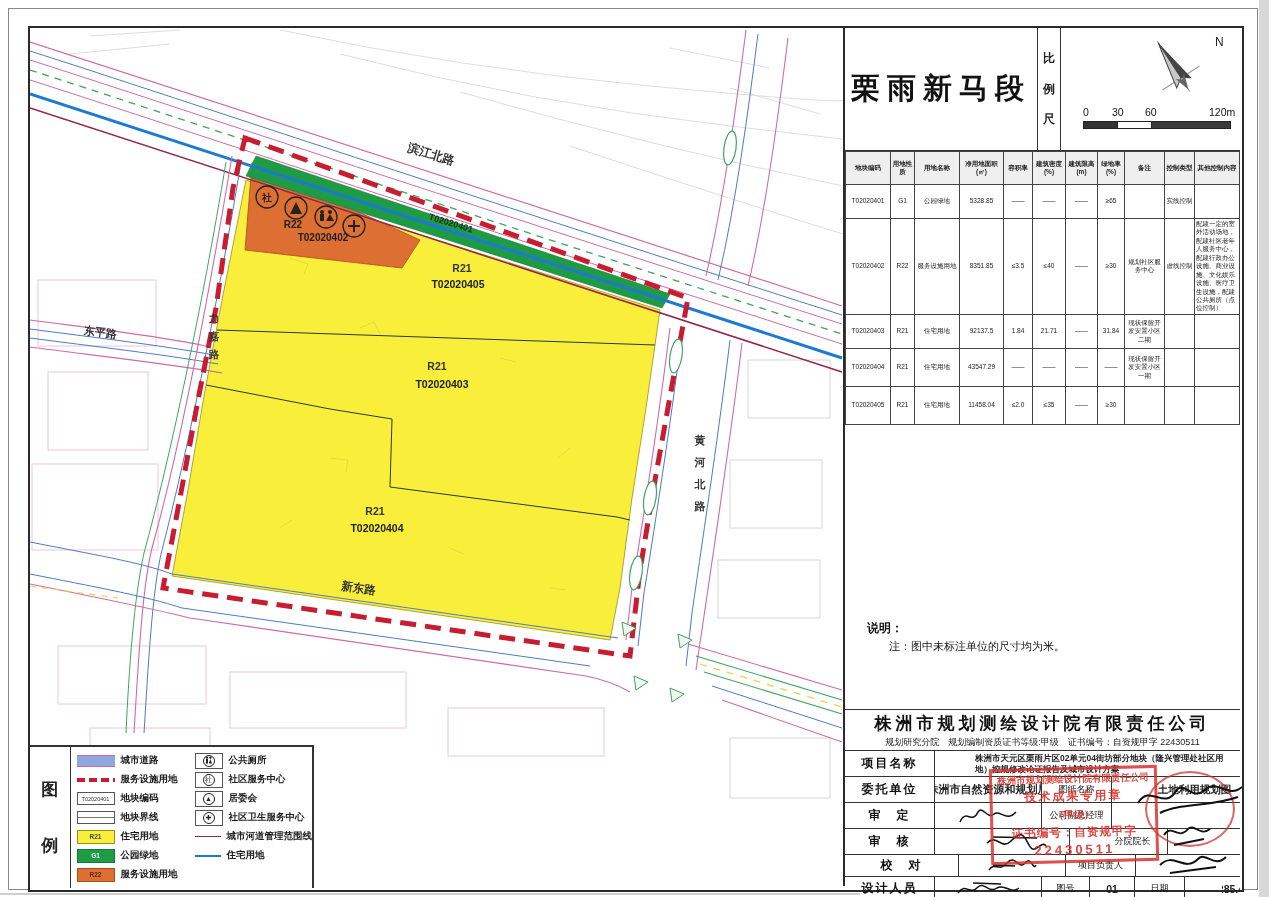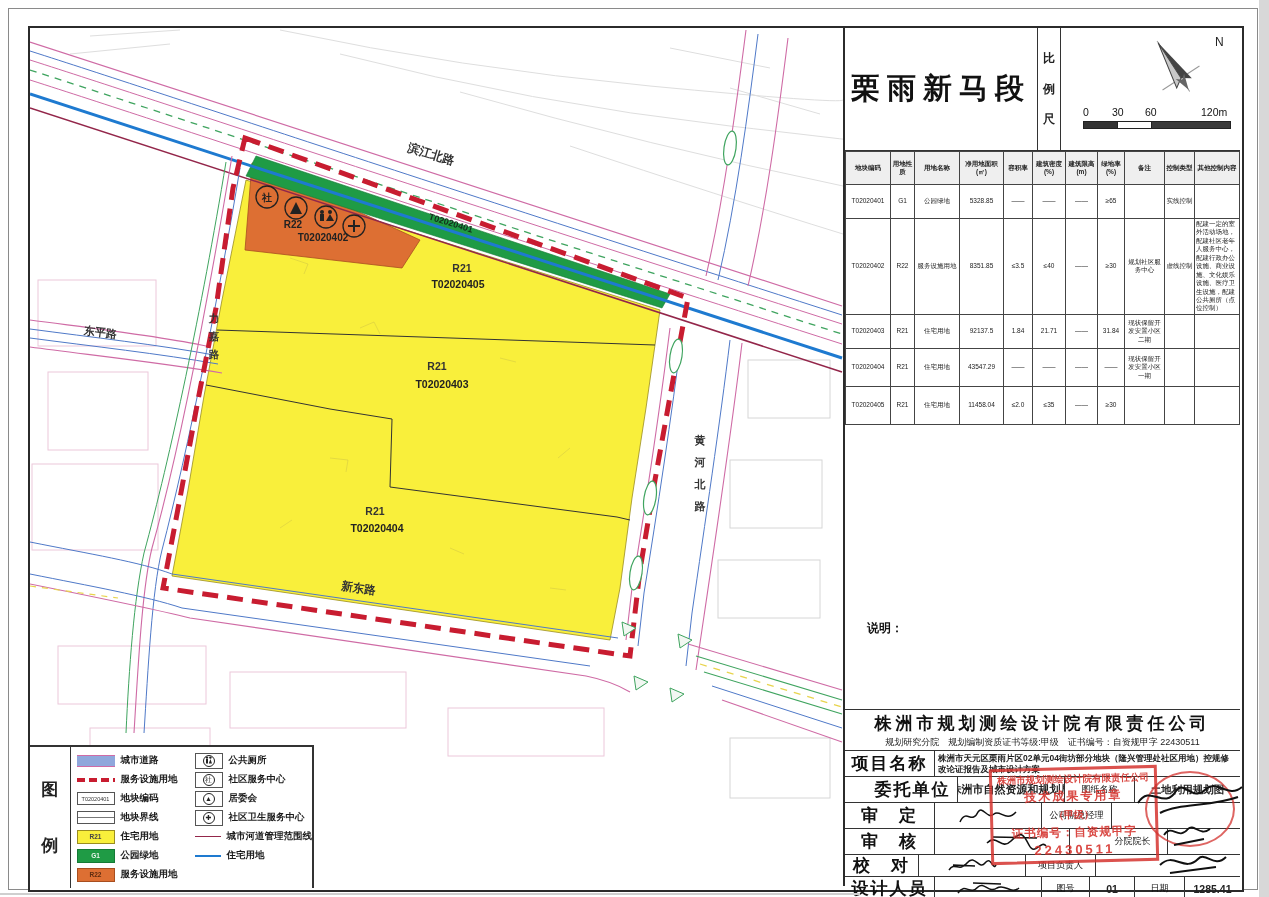--- a/index.html
+++ b/index.html
@@ -61,22 +61,22 @@
   .notes-head{font-weight:bold;font-size:12px;}
   .notes-l1{text-indent:2em;}
   
   .company-area{height:38px;flex:none;border-top:1.5px solid #333;text-align:center;padding-top:2px;}
   .company-name{font-size:17px;font-weight:bold;letter-spacing:4px;color:#111;}
   .company-cred{font-size:9px;color:#222;margin-top:1px;letter-spacing:0;}
   
   .project-table{height:146px;flex:none;border-top:1.5px solid #333;position:relative;font-size:10px;}
   .prow{display:flex;border-bottom:1px solid #333;}
   .pcell{border-right:1px solid #333;display:flex;align-items:center;justify-content:center;box-sizing:border-box;overflow:hidden;position:relative;}
-  .pcell:last-child{border-right:none;}
-  .plabel{font-size:17px;letter-spacing:2px;font-weight:bold;color:#111;}
+  .pcell:last-child{border-right:none;margin-left:37px;}
+  .plabel{font-size:12px;letter-spacing:2px;font-weight:bold;color:#111;}
   .pname{font-size:8.5px;font-weight:bold;padding:0 3px;text-align:left;line-height:1.2;}
   .pclient{font-size:11px;font-weight:bold;white-space:nowrap;}
   .pmid{font-size:9px;color:#111;}
   .pval{font-size:10.5px;font-weight:bold;}
   .sig{position:absolute;pointer-events:none;}
   .stamp-rect{position:absolute;left:145px;top:16px;width:162px;height:90px;border:3px solid rgba(213,52,47,.85);color:rgba(213,52,47,.9);transform:rotate(-1.5deg);display:flex;flex-direction:column;align-items:center;justify-content:space-evenly;font-weight:bold;z-index:6;pointer-events:none;background:rgba(255,255,255,0);}
   .stamp-rect .s1{font-size:9.5px;white-space:nowrap;}
   .stamp-rect .s2{font-size:12px;letter-spacing:2px;}
   .stamp-rect .s3{font-size:10px;}
   .stamp-rect .s4{font-size:11.5px;letter-spacing:1px;}
@@ -344,21 +344,21 @@
           <polygon points="0,-42 -9,6 0,0" fill="#c9c9c9" stroke="#444" stroke-width="1"></polygon>
           <polygon points="0,14 5,-2 0,2 -5,-2" fill="#666"></polygon>
         </g>
         <text x="86" y="16" font-size="12" fill="#222">N</text>
       </svg>
       <div class="scalebar">
         <div class="scaleticks">
           <span style="left:0;">0</span>
           <span style="left:29px;">30</span>
           <span style="left:62px;">60</span>
-          <span style="left:118px;text-align:center;">120m</span>
+          <span style="left:126px;text-align:center;">120m</span>
         </div>
         <div class="bar">
             <span class="b1"></span>
             <span class="b2"></span>
             <span class="b3"></span>
           </div>
       </div>
     </div>
   </div>
 
@@ -455,37 +455,38 @@
             <td></td>
             <td></td>
             <td></td>
       </tr>
     </tbody>
       </table>
   </div>
 
   <div class="notes-area">
     <div class="notes-head">说明：</div>
+    <div class="notes-l1">注：图中未标注单位的尺寸均为米。</div>
   </div>
 
   <div class="company-area">
     <div class="company-name">株洲市规划测绘设计院有限责任公司</div>
     <div class="company-cred">规划研究分院　规划编制资质证书等级:甲级　证书编号：自资规甲字 22430511</div>
   </div>
 
   <div class="project-table">
     <div class="prow" style="height:25px;">
       <div class="pcell" style="width:90px;">
           <span class="plabel">项目名称</span>
         </div>
       <div class="pcell" style="flex:1;justify-content:flex-start;">
           <span class="pname">株洲市天元区栗雨片区02单元04街坊部分地块（隆兴管理处社区用地）控规修改论证报告及城市设计方案</span>
         </div>
     </div>
-    <div class="prow" style="height:25px;padding-left:23px;">
+    <div class="prow" style="height:25px;">
       <div class="pcell" style="width:90px;">
           <span class="plabel">委托单位</span>
         </div>
       <div class="pcell" style="width:107px;">
           <span class="pclient">株洲市自然资源和规划局</span>
         </div>
       <div class="pcell" style="width:70px;text-align:center;">
           <span class="pmid">图纸名称</span>
         </div>
       <div class="pcell" style="flex:1;">
@@ -514,21 +515,21 @@
         <svg width="66" height="22" viewBox="0 0 66 22">
             <path d="M4,12 C14,2 18,20 28,10 S40,2 46,14 S58,8 63,15 M10,6 L54,7" stroke="#111" stroke-width="1.6" fill="none"></path>
           </svg>
       </div>
       <div class="pcell" style="width:70px;">
           <span class="pmid">分院院长</span>
         </div>
       <div class="pcell" style="flex:1;"></div>
     </div>
     <div class="prow" style="height:21px;">
-      <div class="pcell" style="width:74px;">
+      <div class="pcell" style="width:114px;">
           <span class="plabel">校　对</span>
         </div>
       <div class="pcell" style="width:107px;">
         <svg width="54" height="18" viewBox="0 0 54 18">
             <path d="M4,13 C10,4 14,16 22,6 S34,14 40,6 S48,14 51,8 M8,8 L30,9" stroke="#111" stroke-width="1.5" fill="none"></path>
           </svg>
       </div>
       <div class="pcell" style="width:70px;">
           <span class="pmid">项目负责人</span>
         </div>

